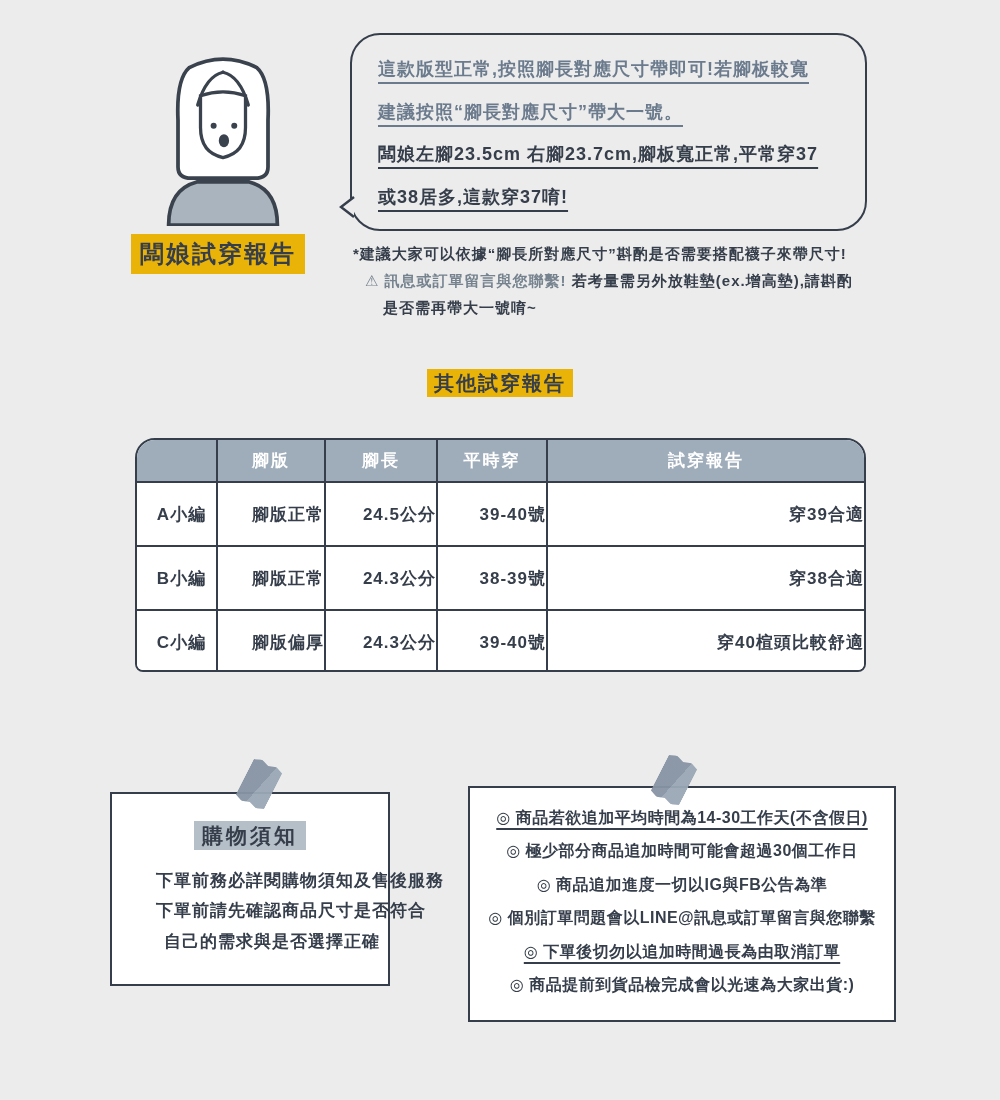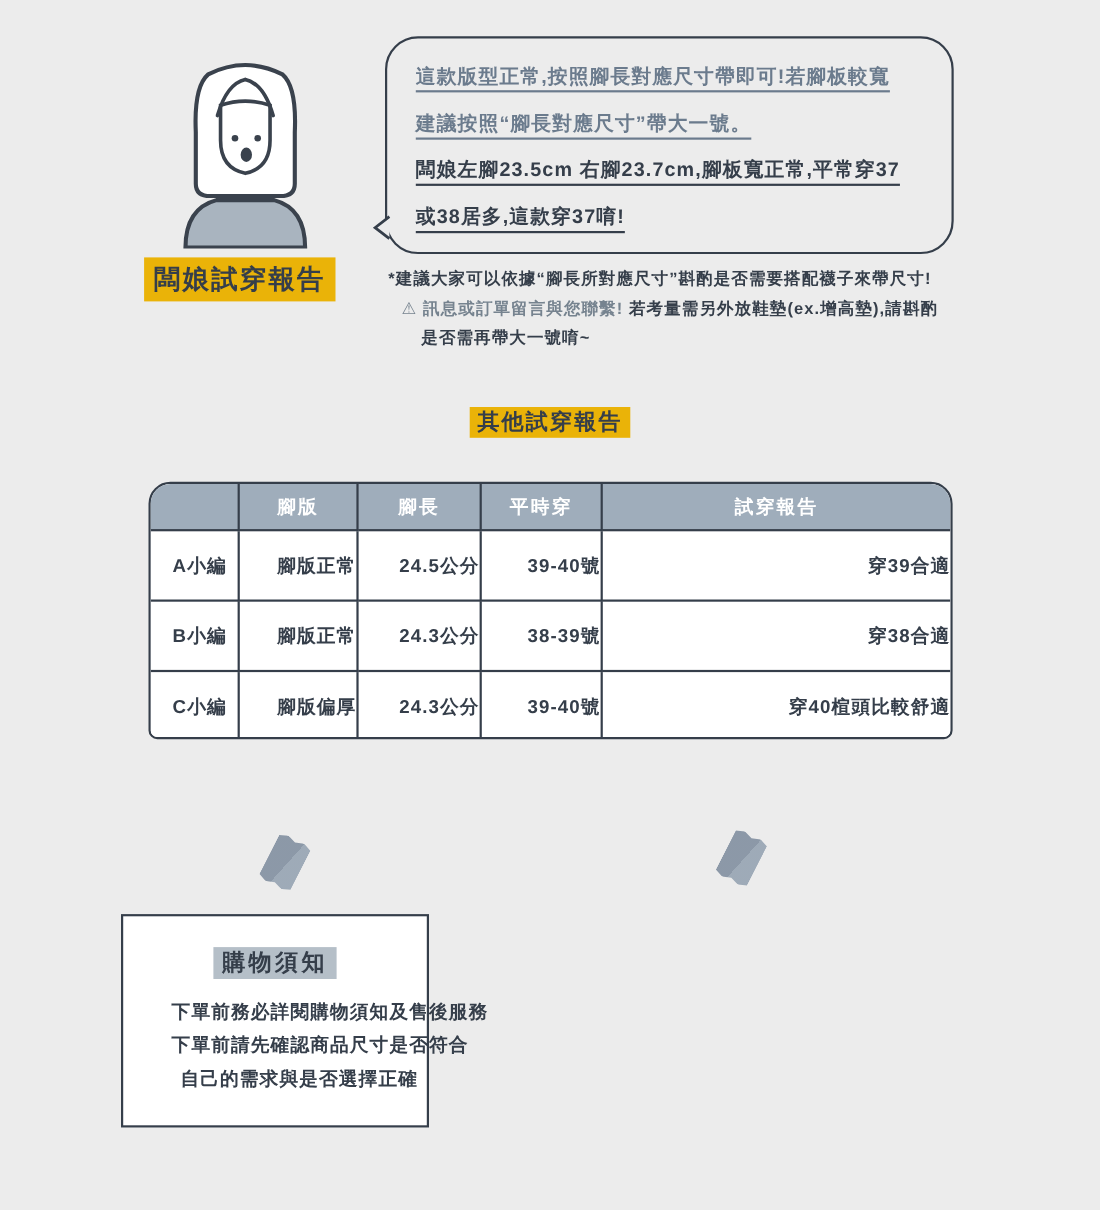--- a/index.html
+++ b/index.html
@@ -64,21 +64,21 @@
     letter-spacing:2px; height:42px; border:2px solid #353e4a; text-align:center;
   }
   td {
     background:#ffffff; color:#353e4a; font-size:17px; font-weight:600;
     letter-spacing:1px; border:2px solid #353e4a; text-align:right; height:64px;
   }
   td.rowhead { text-align:center; padding-left:10px; font-weight:600; }
 
   
   .notice-left {
-    position:absolute; left:110px; top:831px; width:280px; height:194px;
+    position:absolute; left:110px; top:792px; width:280px; height:194px;
     background:#fff; border:2.5px solid #353e4a; text-align:center;
   }
   .notice-left .box-title { margin-top:28px; }
   .notice-left .box-title span {
     font-size:21px; font-weight:bold; letter-spacing:3px;
     background:#b5bfc8; color:#353e4a; padding:3px 8px;
   }
   .notice-left .body-lines {
     margin-top:16px; font-size:17px; font-weight:bold; letter-spacing:1px;
     line-height:1.78; color:#353e4a; white-space:nowrap;padding-left:44px;
@@ -205,15 +205,23 @@
       <span>購物須知</span>
     </div>
     <div class="body-lines">
       <div>下單前務必詳閱購物須知及售後服務</div>
       <div>下單前請先確認商品尺寸是否符合</div>
       <div>自己的需求與是否選擇正確</div>
     </div>
   </div>
   <div class="tape tape-left"></div>
 
+  <div class="notice-right">
+    <div class="item u">◎ 商品若欲追加平均時間為14-30工作天(不含假日)</div>
+    <div class="item">◎ 極少部分商品追加時間可能會超過30個工作日</div>
+    <div class="item">◎ 商品追加進度一切以IG與FB公告為準</div>
+    <div class="item">◎ 個別訂單問題會以LINE@訊息或訂單留言與您聯繫</div>
+    <div class="item u">◎ 下單後切勿以追加時間過長為由取消訂單</div>
+    <div class="item">◎ 商品提前到貨品檢完成會以光速為大家出貨:)</div>
+  </div>
   <div class="tape tape-right"></div>
 
 </div>
 
 </body></html>

